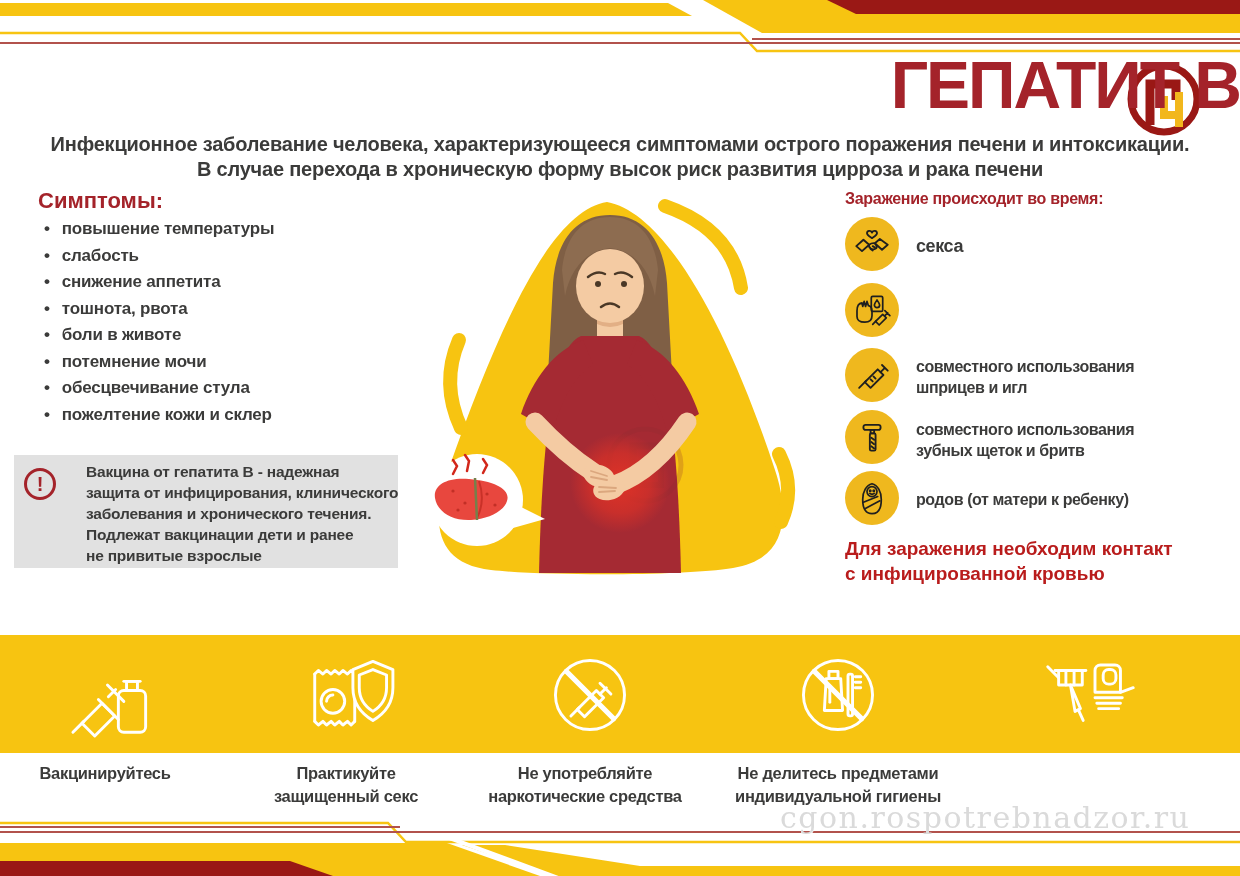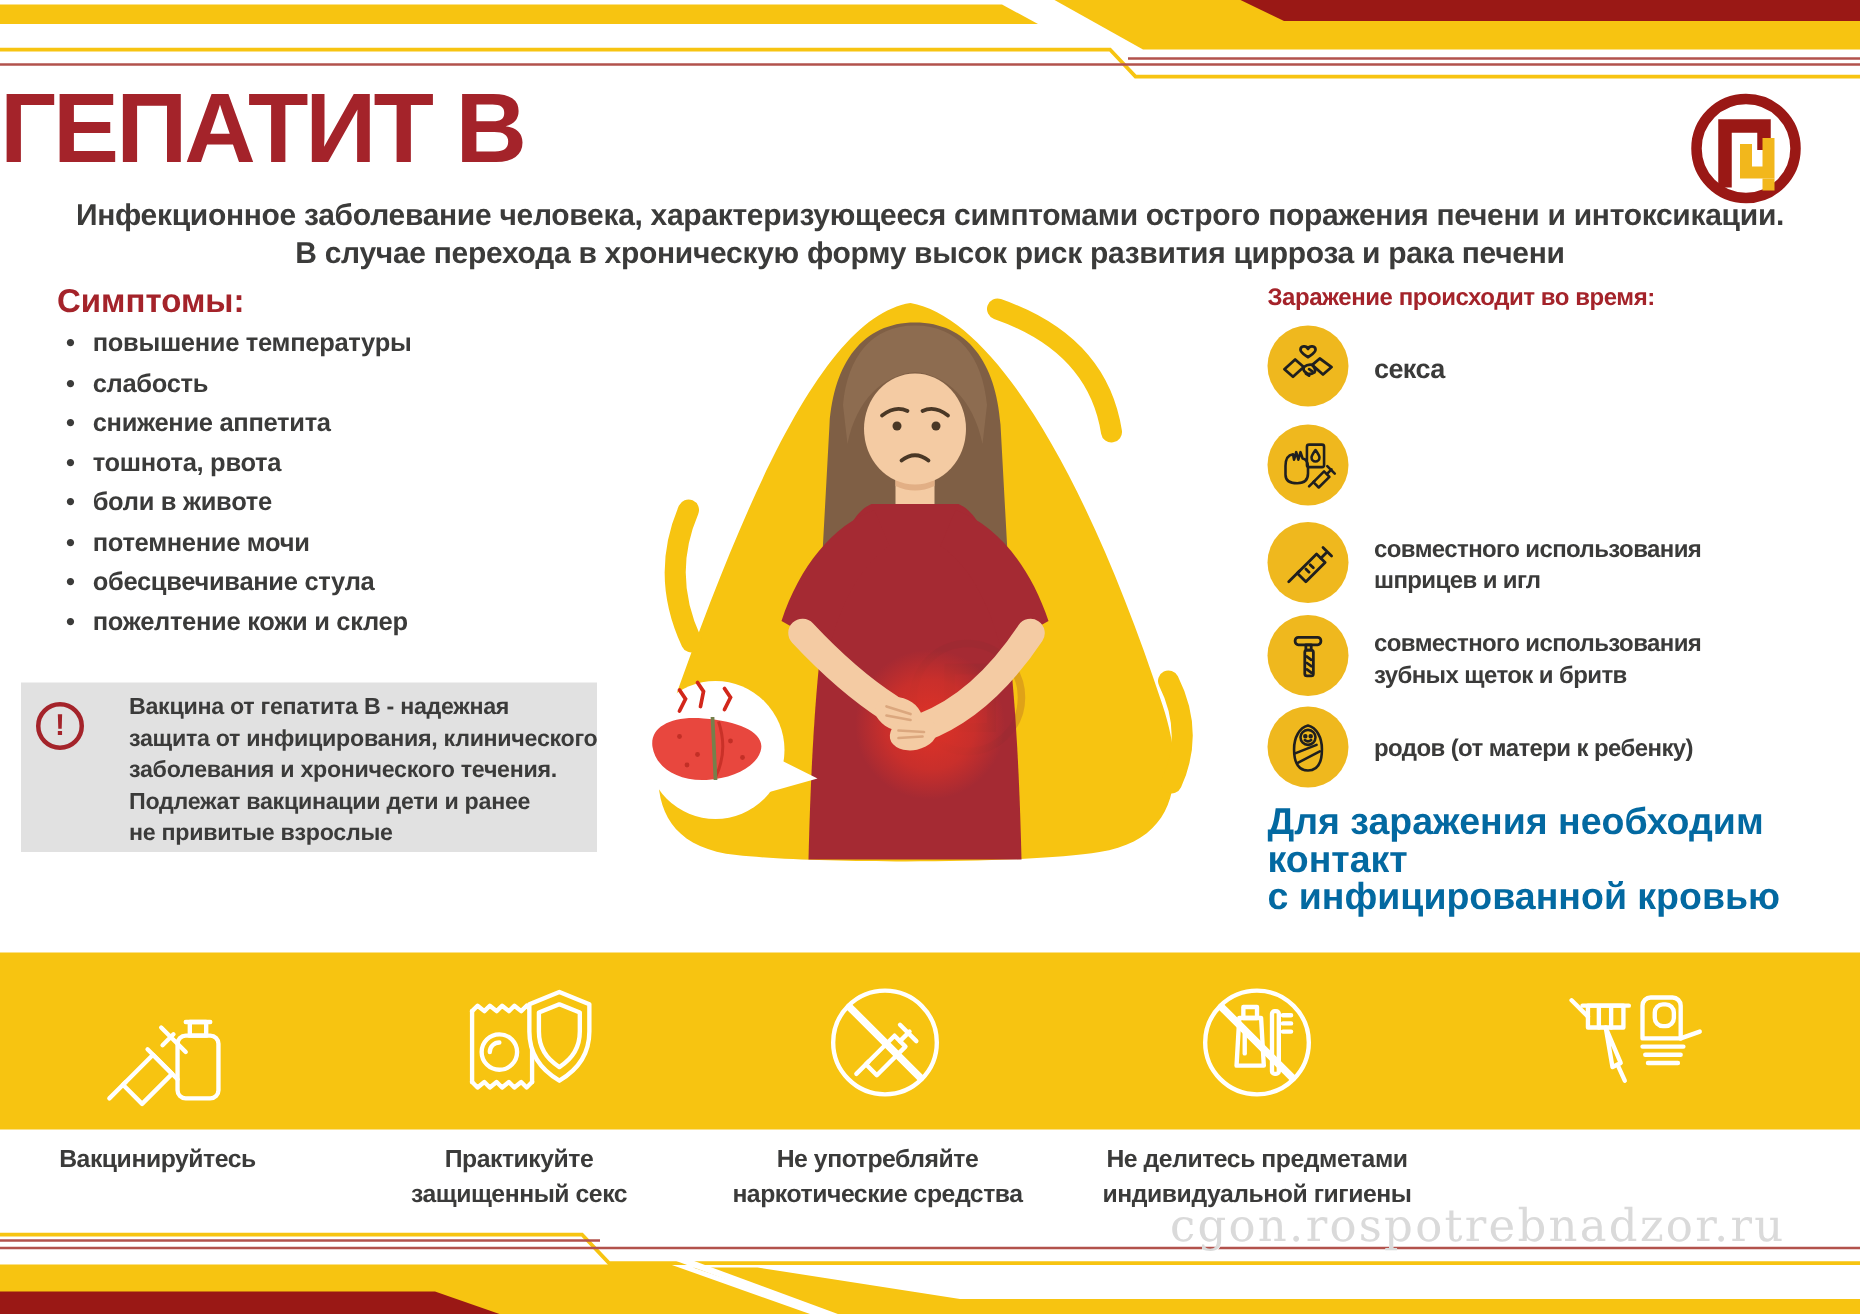--- a/index.html
+++ b/index.html
@@ -1,39 +1,39 @@
 <!DOCTYPE html>
 <html><head>
 <meta charset="utf-8">
 <style>
   html,body{margin:0;padding:0;background:#888;}
   .poster{position:relative;width:1240px;height:876px;background:#ffffff;overflow:hidden;
           font-family:"Liberation Sans",sans-serif;margin:0 auto;}
   .abs{position:absolute;}
   .pre{white-space:pre-line;}
-  .title{left:0;top:52px;width:1240px;text-align:left;font-size:66px;font-weight:bold;
+  .title{left:0;top:52px;width:1240px;text-align:right;font-size:66px;font-weight:bold;
          color:#A4232A;letter-spacing:-2px;line-height:1;}
   .subtitle{left:0;top:132px;width:1240px;text-align:center;font-size:20px;font-weight:bold;
             color:#3B3B3A;line-height:25px;letter-spacing:-0.2px;}
   .sym-head{left:38px;top:188px;font-size:22px;font-weight:bold;color:#A4232A;}
   .sym-list{left:44px;top:220px;margin:0;padding:0;list-style:none;}
   .sym-list li{font-size:17px;font-weight:bold;color:#3B3B3A;margin-bottom:9px;line-height:17.5px;
                letter-spacing:-0.2px;}
   .sym-list li::before{content:"•";margin-right:12px;color:#3B3B3A;}
   .note-box{left:14px;top:455px;width:384px;height:113px;background:#E1E1E1;box-sizing:border-box;}
   .note-icon{left:24px;top:468px;width:32px;height:32px;border:3.5px solid #A4232A;border-radius:50%;
              display:flex;align-items:center;justify-content:center;font-weight:bold;font-size:20px;
              color:#A4232A;box-sizing:border-box;}
   .note-text{left:62px;top:461px;width:330px;font-size:15.5px;font-weight:bold;color:#3B3B3A;
              line-height:21px;letter-spacing:-0.2px;margin-left:24px;}
   .tr-head{left:845px;top:190px;font-size:16px;font-weight:bold;color:#A4232A;letter-spacing:-0.3px;}
   .t-circle{width:54px;height:54px;border-radius:50%;background:#EFB81E;left:845px;
             display:flex;align-items:center;justify-content:center;}
   .t-label{left:916px;font-size:16px;font-weight:bold;color:#3B3B3A;line-height:21px;letter-spacing:-0.4px;}
-  .contact{left:845px;top:536px;font-size:25px;font-weight:bold;color:#0369a1;line-height:25px;}
+  .contact{left:845px;top:536px;font-size:19px;font-weight:bold;color:#b91c1c;line-height:25px;}
   .prev-head{left:0;top:601px;width:1240px;text-align:center;font-size:27px;font-weight:bold;
              color:#A4232A;letter-spacing:-0.5px;margin-top:31px;}
   .band{left:0;top:635px;width:1240px;height:118px;background:#F7C411;}
   .p-icon{top:645px;}
   .p-label{top:762px;width:240px;text-align:center;font-size:16.5px;font-weight:bold;color:#3B3B3A;
            line-height:23px;letter-spacing:-0.3px;}
   .watermark{left:780px;top:800px;font-family:"DejaVu Serif",serif;font-size:30px;color:#DADADA;
              letter-spacing:1.5px;text-shadow:0 1px 0 #ffffff;}
 </style>
 </head>

